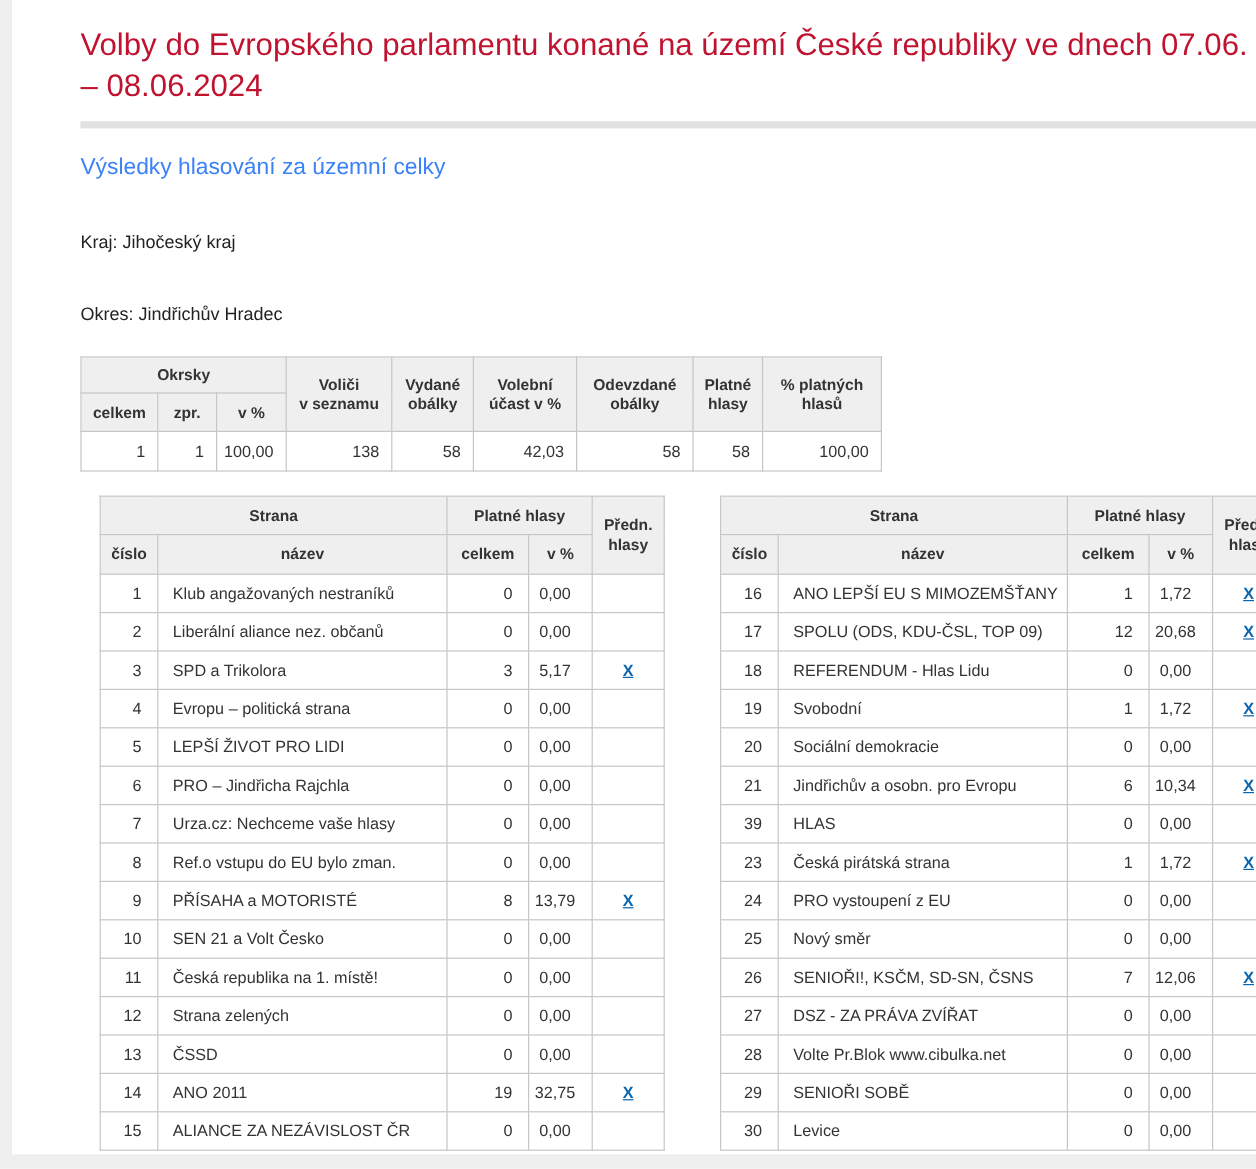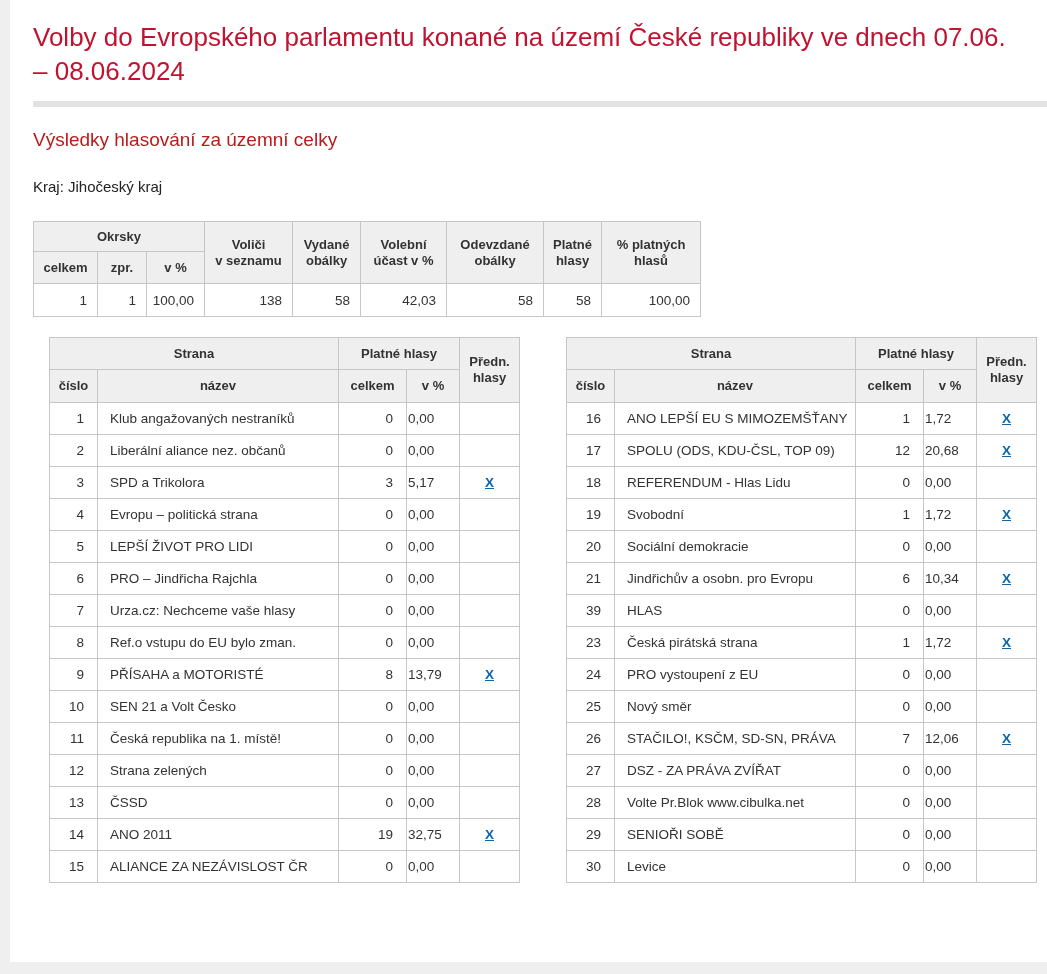--- a/index.html
+++ b/index.html
@@ -18,39 +18,40 @@
     width: 1047px; height: 974px;
     background: var(--page-bg);
     font-family: "Liberation Sans", sans-serif;
     position: relative;
     overflow: hidden;
   }
   .panel {
     position: absolute; left: 10px; top: 0;
     width: 1037px; height: 962px;
     background: #ffffff;
+    padding-left: 34px;
   }
   .content { padding: 0 0 0 23px; }
 
   .page-title {
     margin: 0; padding-top: 20px;
     font-size: 26px; line-height: 34px; font-weight: 400;
     color: var(--red);
     max-width: 985px;
   }
   .divider {
     height: 6px; background: var(--divider);
     margin-top: 13px;
   }
   .section-title {
     margin-top: 22px;
-    font-size: 19px; color: #b91c1c;
+    font-size: 19px; color: #3b82f6;
   }
   .region-line {
-    margin-top: 27px;
+    margin-top: 43px;
     font-size: 15px; color: #222;
   }
 
   table { border-collapse: collapse; table-layout: fixed; }
   th, td { border: 1px solid var(--border); color: var(--text); }
   table { border: 1px solid var(--border-outer); }
   thead th {
     background: var(--header-bg);
     font-size: 13px; font-weight: bold; text-align: center;
     white-space: pre-line; line-height: 16px;
@@ -70,40 +71,41 @@
   
   .tables-wrap { display: flex; gap: 30px; margin-top: 20px; }
   .party-table { width: 470px; margin-left: 16px; }
   .party-table .h-row1 th { height: 32px; }
   .party-table .h-row2 th { height: 33px; }
   .party-table tbody tr { height: 32px; }
   .party-table tbody td { font-size: 13.5px; background: #fff; }
   td.pt-num   { text-align: right;  padding-right: 13px; }
   td.pt-name  { text-align: left;   padding-left: 12px; white-space: nowrap; overflow: hidden; }
   td.pt-total { text-align: right;  padding-right: 13px; }
-  td.pt-pct   { text-align: left;  padding-right: 10px; }
+  td.pt-pct   { text-align: center;  padding-right: 10px; }
   td.pt-pref  { text-align: center; }
   a.pref {
     color: var(--blue); font-weight: bold; font-size: 13.5px;
     text-decoration: underline; cursor: pointer;
   }
 </style>
 </head>
 <body>
 
 <div class="panel">
   <div class="content">
 
     <h1 class="page-title">Volby do Evropského parlamentu konané na území České republiky ve dnech 07.06. – 08.06.2024</h1>
 
     <div class="divider"></div>
 
     <div class="section-title">Výsledky hlasování za územní celky</div>
 
     <div class="region-line">Kraj: Jihočeský kraj</div>
+    <div class="region-line">Okres: Jindřichův Hradec</div>
 
     <table class="summary-table">
       <colgroup>
         <col style="width:64px">
           <col style="width:49px">
           <col style="width:58px">
         <col style="width:88px">
           <col style="width:68px">
           <col style="width:86px">
         <col style="width:97px">
@@ -368,21 +370,21 @@
             </tr>
             <tr>
               <td class="pt-num">25</td>
               <td class="pt-name">Nový směr</td>
               <td class="pt-total">0</td>
               <td class="pt-pct">0,00</td>
               <td class="pt-pref"></td>
             </tr>
             <tr>
               <td class="pt-num">26</td>
-              <td class="pt-name">STAČILO!, KSČM, SD-SN, PRÁVA</td>
+              <td class="pt-name">SENIOŘI!, KSČM, SD-SN, ČSNS</td>
               <td class="pt-total">7</td>
               <td class="pt-pct">12,06</td>
               <td class="pt-pref"><a href="#" class="pref">X</a></td>
             </tr>
             <tr>
               <td class="pt-num">27</td>
               <td class="pt-name">DSZ - ZA PRÁVA ZVÍŘAT</td>
               <td class="pt-total">0</td>
               <td class="pt-pct">0,00</td>
               <td class="pt-pref"></td>

